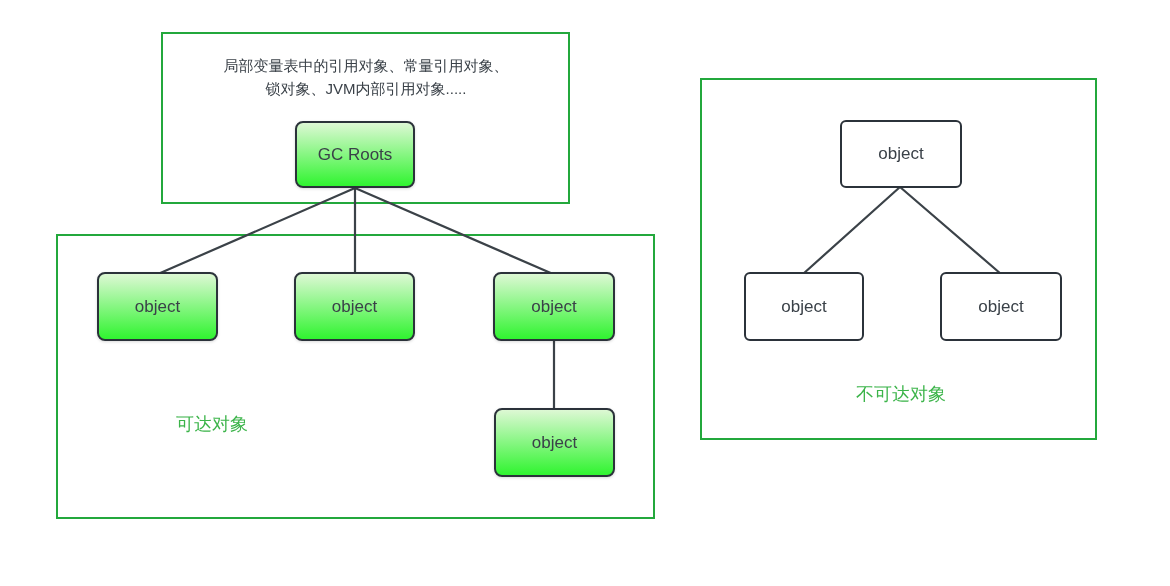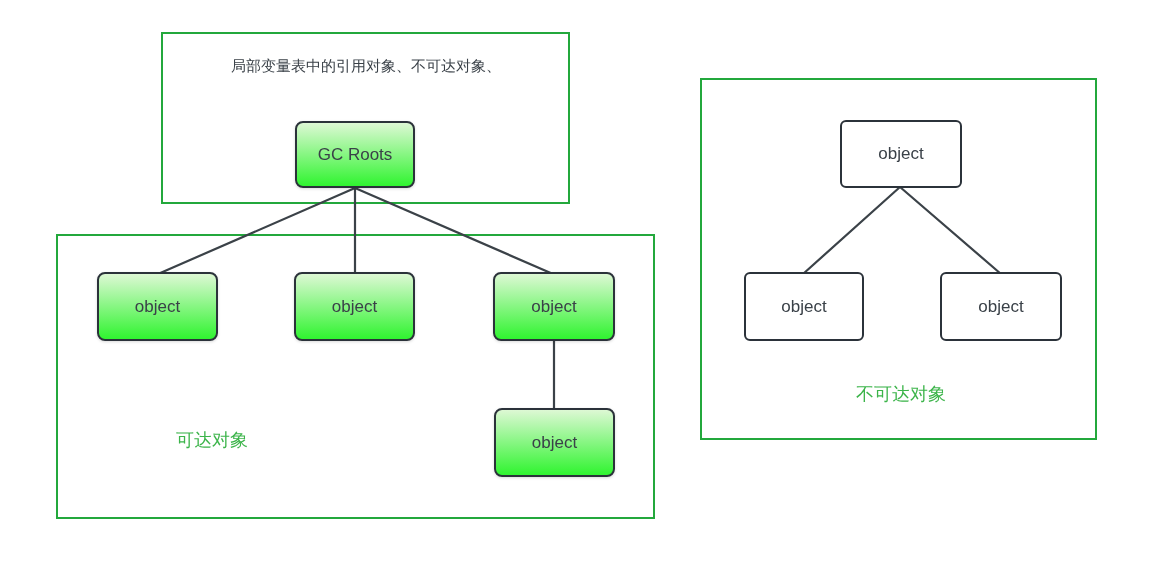--- a/index.html
+++ b/index.html
@@ -87,21 +87,21 @@
   #node-r2 { left: 744px; top: 272px; width: 120px; height: 69px; }
   #node-r3 { left: 940px; top: 272px; width: 122px; height: 69px; }
 
   .group-label {
     position: absolute;
     font-size: 18px;
     color: var(--label-green);
     z-index: 2;
     white-space: nowrap;
   }
-  #label-reachable   { left: 176px; top: 428px; }
+  #label-reachable   { left: 176px; top: 412px; }
   #label-unreachable { left: 856px; top: 382px; }
 
   .watermark {
     position: absolute;
     right: 10px;
     top: 546px;
     font-size: 16px;
     color: var(--watermark-gray);
     z-index: 2;
     white-space: nowrap;
@@ -116,21 +116,22 @@
     <line x1="355" y1="188" x2="158" y2="274"></line>
     <line x1="355" y1="188" x2="355" y2="274"></line>
     <line x1="355" y1="188" x2="553" y2="274"></line>
     <line x1="554" y1="340" x2="554" y2="410"></line>
     <line x1="900" y1="187" x2="803" y2="274"></line>
     <line x1="900" y1="187" x2="1001" y2="274"></line>
   </svg>
 
   <div class="container-box" id="panel-top"></div>
   <div class="panel-desc">
-    <div>局部变量表中的引用对象、不可达对象、</div>
+    <div>局部变量表中的引用对象、常量引用对象、</div>
+    <div>锁对象、JVM内部引用对象.....</div>
   </div>
   <div class="node green" id="node-gcroots">
     <span>GC Roots</span>
   </div>
 
   <div class="container-box" id="panel-left"></div>
   <div class="node green" id="node-l1">
     <span>object</span>
   </div>
   <div class="node green" id="node-l2">

